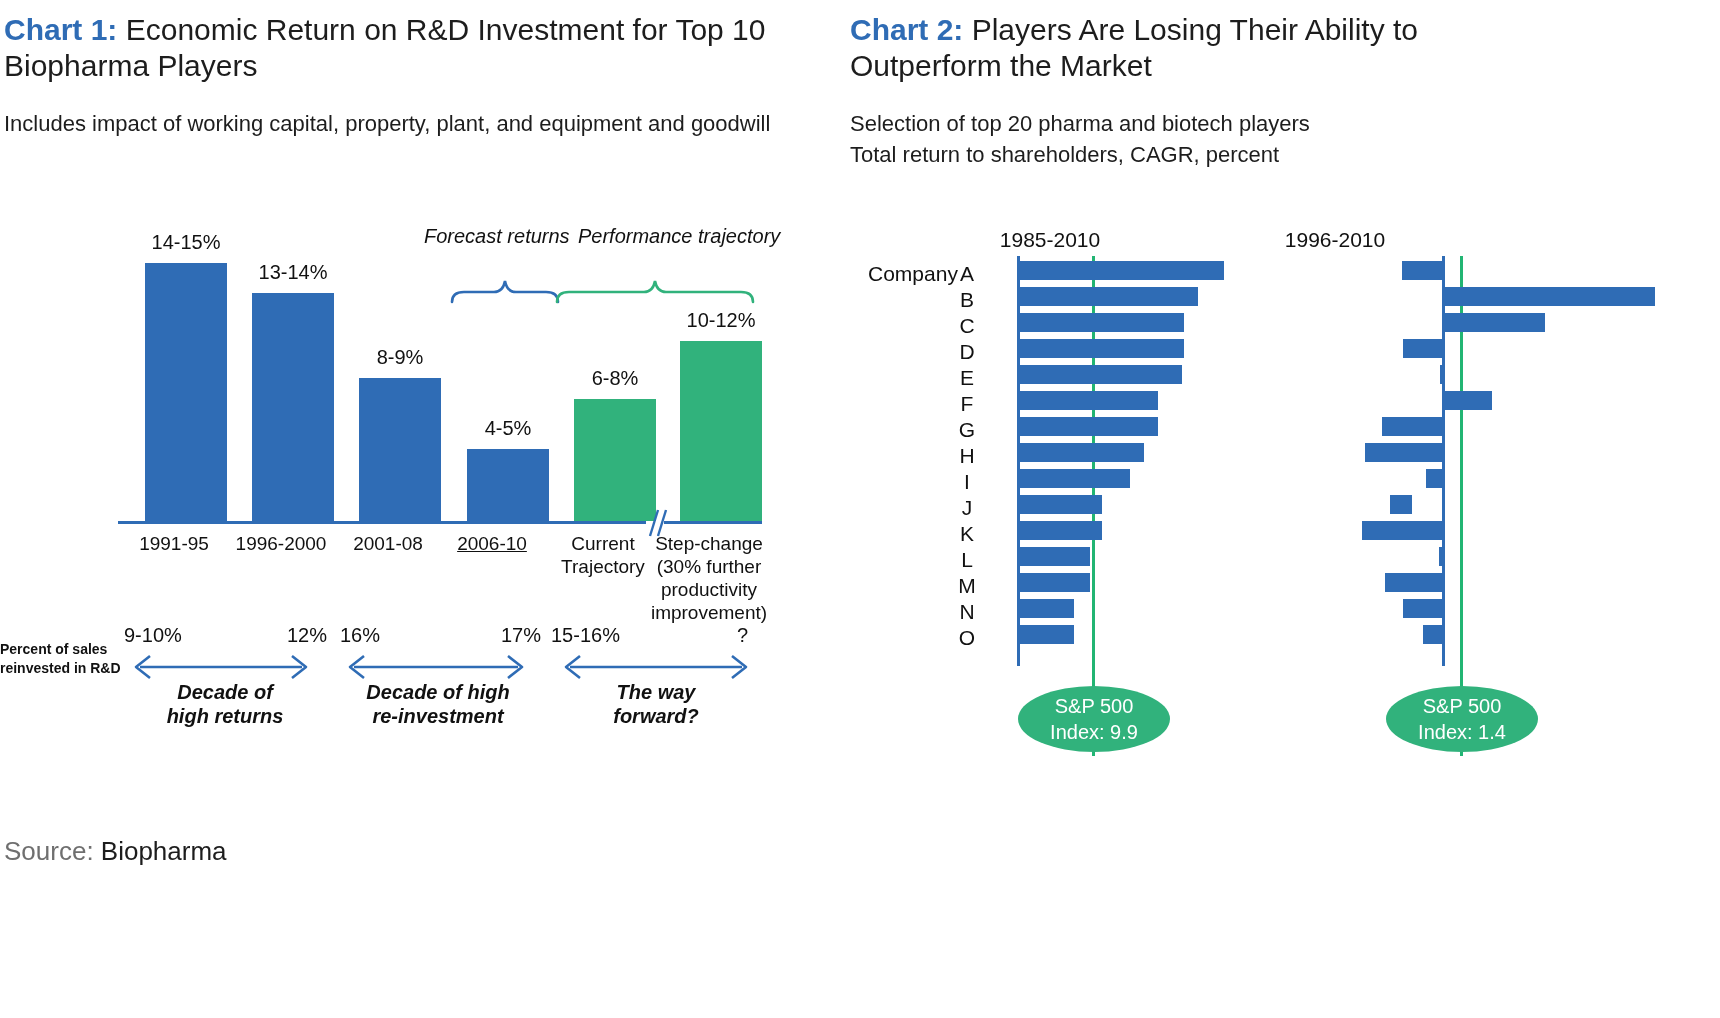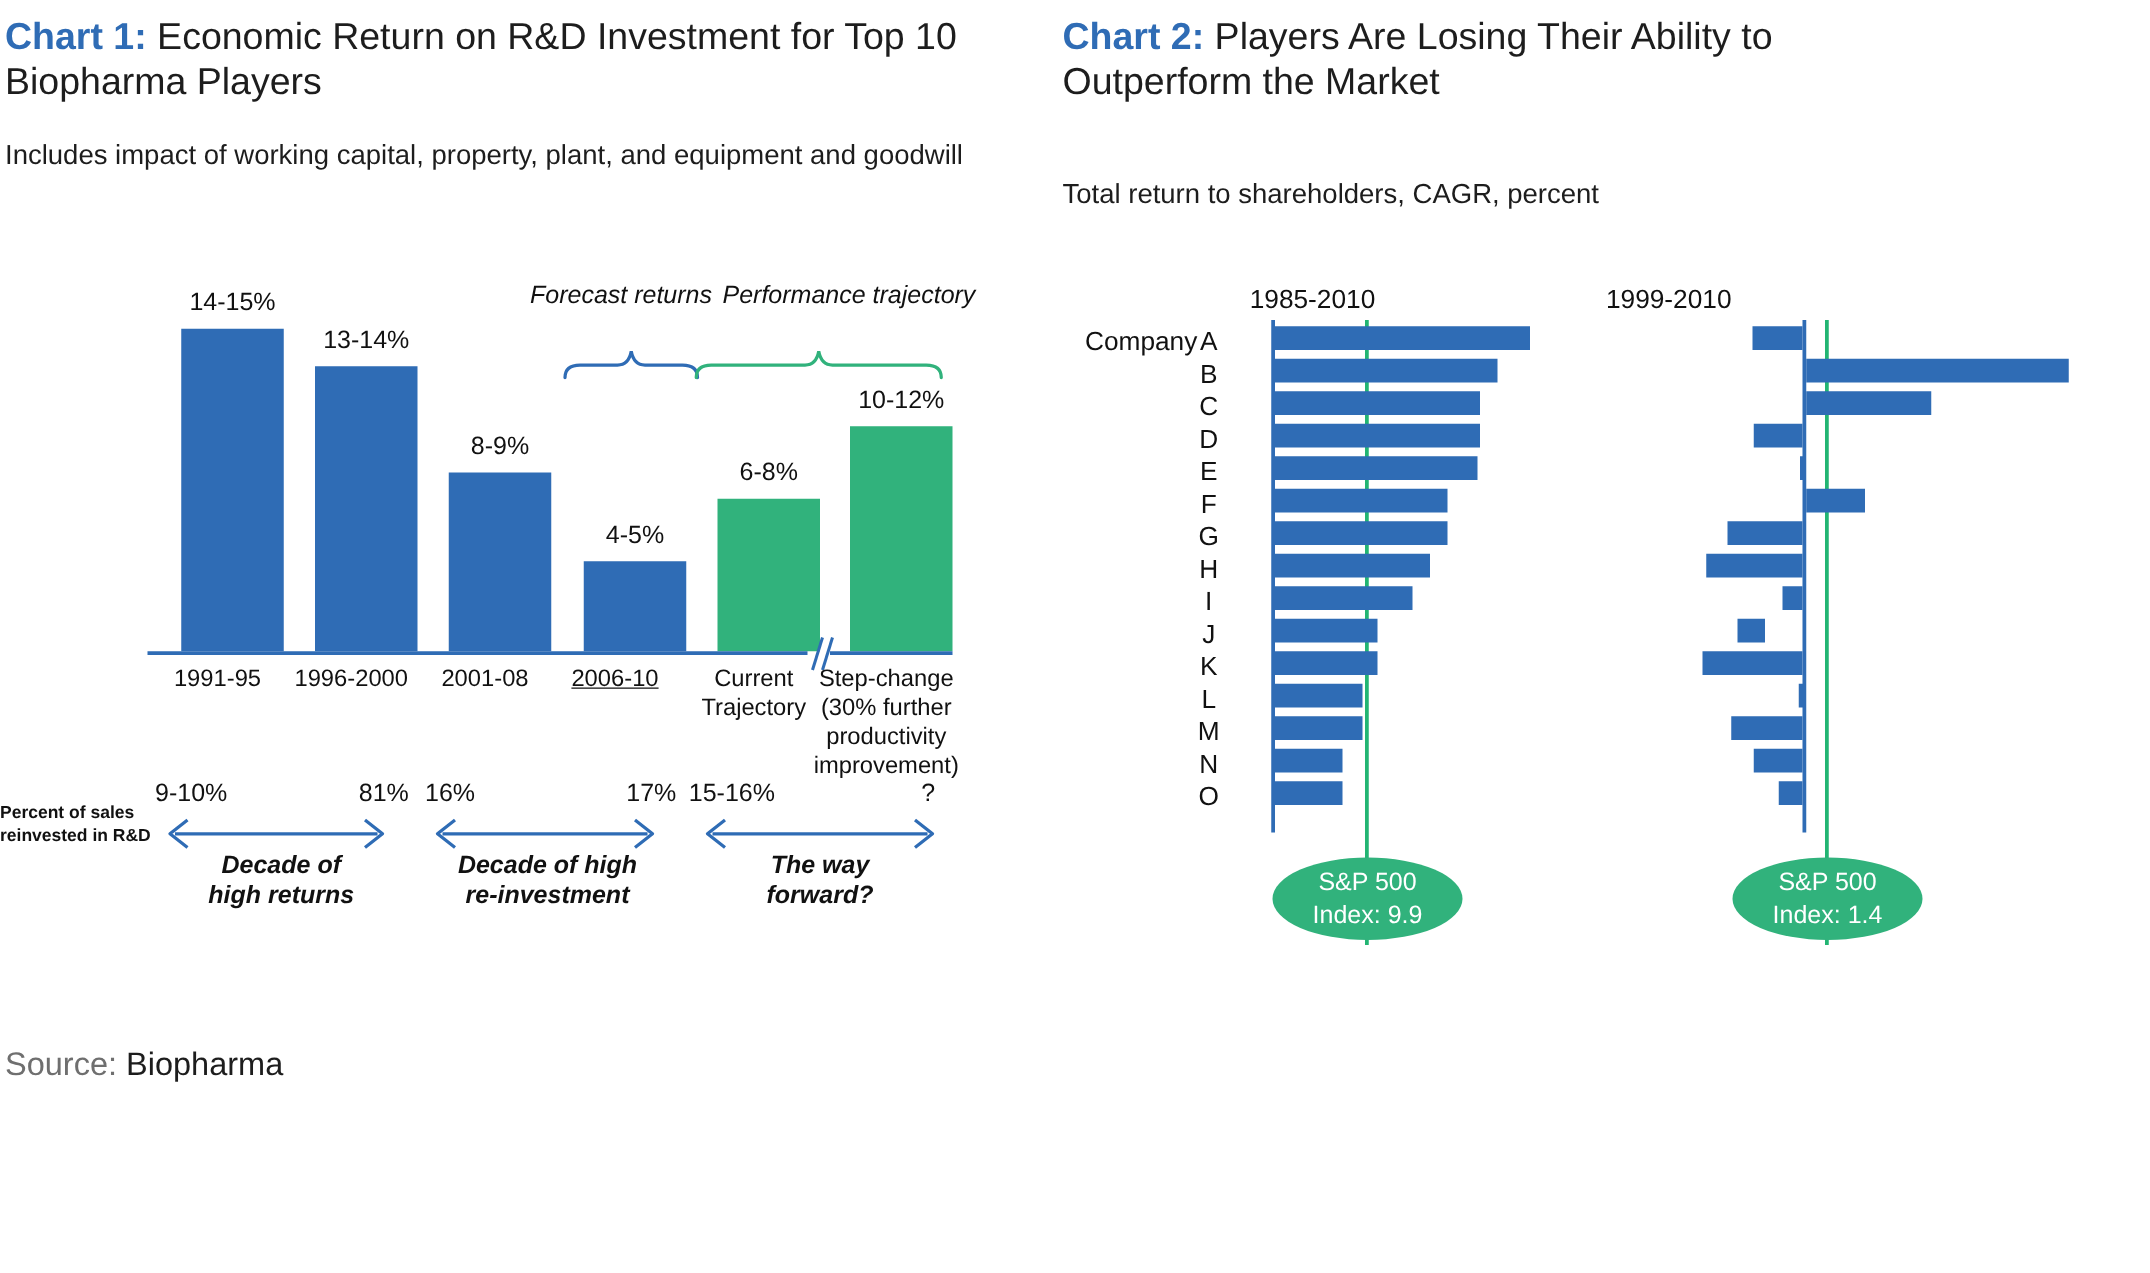--- a/index.html
+++ b/index.html
@@ -148,21 +148,21 @@
       <div class="cat-label" style="left:432px; top:336px; width:120px;text-decoration:underline;">2006-10</div>
       <div class="cat-label" style="left:543px; top:336px; width:120px;">Current<br>Trajectory</div>
       <div class="cat-label" style="left:645px; top:336px; width:128px;">Step-change<br>(30% further<br>productivity<br>improvement)</div>
     </div>
 
     <div id="axis-caption">Percent of sales reinvested in R&amp;D</div>
 
     <div id="p1-annot">
 
       <div class="pct-label" style="left:124px; top:12px;">9-10%</div>
-      <div class="pct-label" style="left:287px; top:12px;">81%</div>
+      <div class="pct-label" style="left:287px; top:12px;">12%</div>
       <svg class="arrow-svg" style="left:126px; top:42px;" width="190" height="26" viewBox="0 0 190 26">
         <line x1="14" y1="13" x2="176" y2="13" stroke="#2f6cb5" stroke-width="2.6"></line>
         <polyline points="24,2 10,13 24,24" fill="none" stroke="#2f6cb5" stroke-width="2.6" stroke-linejoin="round"></polyline>
         <polyline points="166,2 180,13 166,24" fill="none" stroke="#2f6cb5" stroke-width="2.6" stroke-linejoin="round"></polyline>
       </svg>
       <div class="decade-label" style="left:150px; top:68px; width:150px;">Decade of<br>high returns</div>
 
       <div class="pct-label" style="left:340px; top:12px;">16%</div>
       <div class="pct-label" style="left:501px; top:12px;">17%</div>
       <svg class="arrow-svg" style="left:340px; top:42px;" width="192" height="26" viewBox="0 0 192 26">
@@ -187,28 +187,28 @@
     </div>
   </section>
 
   <section id="panel2">
 
     <h1 id="p2-title" class="chart-title">
       <span class="lead">Chart 2:</span><span> Players Are Losing Their Ability to Outperform the Market</span>
     </h1>
 
     <p id="p2-sub" class="chart-sub">
-      <br>
+      <span>Selection of top 20 pharma and biotech players</span><br>
       <span>Total return to shareholders, CAGR, percent</span>
     </p>
 
     <div id="p2-plot">
 
       <div class="period-head" style="left:120px; top:32px; width:180px;">1985-2010</div>
-      <div class="period-head" style="left:405px; top:32px; width:180px;">1999-2010</div>
+      <div class="period-head" style="left:405px; top:32px; width:180px;">1996-2010</div>
 
       <div id="company-word" style="left:28px; top:66px;">Company</div>
 
       <div class="co-letter" style="left:114px; top:66px;">A</div>
       <div class="co-letter" style="left:114px; top:92px;">B</div>
       <div class="co-letter" style="left:114px; top:118px;">C</div>
       <div class="co-letter" style="left:114px; top:144px;">D</div>
       <div class="co-letter" style="left:114px; top:170px;">E</div>
       <div class="co-letter" style="left:114px; top:196px;">F</div>
       <div class="co-letter" style="left:114px; top:222px;">G</div>

